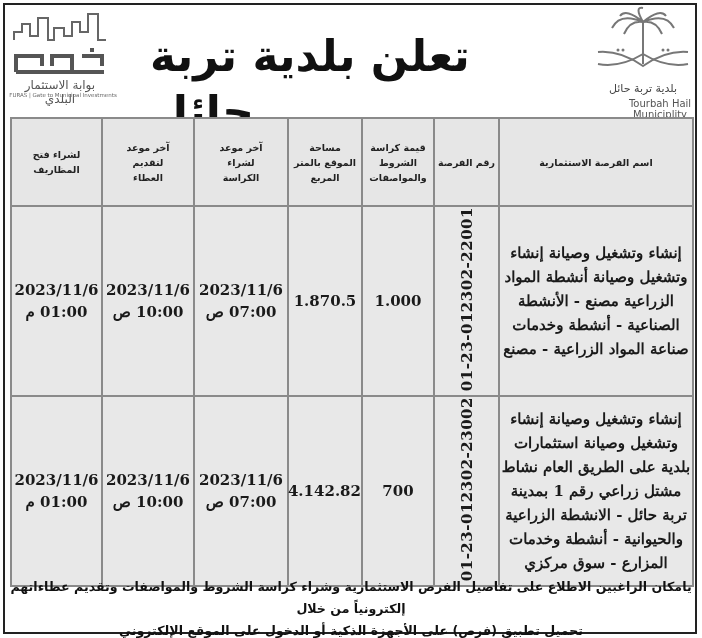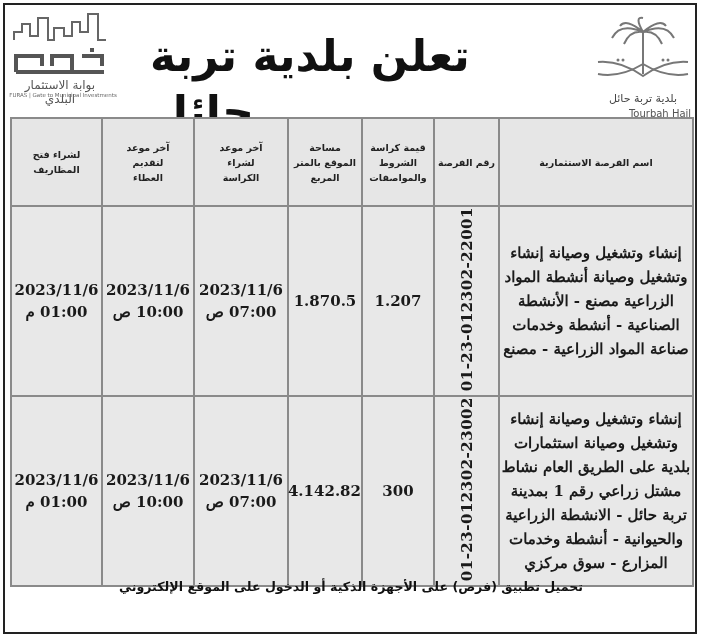--- a/index.html
+++ b/index.html
@@ -5,21 +5,21 @@
   html, body { margin:0; padding:0; }
   body { width:702px; height:638px; background:#ffffff; position:relative; overflow:hidden; font-family:"DejaVu Sans", sans-serif; color:#111; }
   .frame { position:absolute; left:3px; top:3px; width:694px; height:631px; border:2px solid #222; box-sizing:border-box; }
   .header { position:absolute; left:0; top:0; width:702px; height:112px; }
   .title { position:absolute; left:150px; top:8px; width:420px; text-align:left; font-family:"DejaVu Sans", sans-serif; font-weight:bold; font-size:44px; line-height:56px; color:#111; direction:rtl; letter-spacing:1px;margin-top:20px; }
   .subtitle { position:absolute; left:118px; top:78px; width:470px; text-align:right; direction:rtl; font-weight:bold; font-size:15.5px; color:#111; }
   .logo-left { position:absolute; left:8px; top:8px; width:108px; height:96px; }
   .logo-left .word { position:absolute; left:4px; top:38px; width:96px; height:30px; }
   .logo-left .ar { position:absolute; left:0; top:70px; width:104px; text-align:center; font-size:12px; color:#555; direction:rtl; }
   .logo-left .en { position:absolute; left:0; top:84px; width:110px; text-align:center; font-size:5.5px; color:#666; }
-  .logo-right { position:absolute; left:590px; top:6px; width:110px; height:100px;margin-top:10px; }
+  .logo-right { position:absolute; left:590px; top:6px; width:110px; height:100px; }
   .logo-right .ar { position:absolute; left:0; top:76px; width:106px; text-align:center; font-size:11px; color:#444; direction:rtl; }
   .logo-right .en { position:absolute; left:17px; top:92px; width:106px; text-align:center; font-size:10px; color:#555; }
   table.grid { position:absolute; left:10px; top:117px; width:682px; border-collapse:collapse; direction:rtl; table-layout:fixed; background:#e8e8e8; }
   table.grid th, table.grid td { border:2px solid #8a8a8a; text-align:center; vertical-align:middle; padding:0; }
   table.grid th { height:62px; font-size:9.5px; font-weight:bold; color:#222; line-height:15px; background:#e6e6e6; }
   table.grid td { font-family:"DejaVu Serif", serif; font-weight:bold; font-size:15px; color:#1a1a1a; }
   td.name { font-family:"DejaVu Sans", sans-serif; font-size:14px; line-height:24px; text-align:center; padding:2px 6px; direction:rtl; font-weight:bold; }
   td.opp { position:relative; }
   .vert { display:inline-block; writing-mode:vertical-rl; transform:rotate(180deg); font-family:"DejaVu Serif", serif; font-size:15px; font-weight:bold; letter-spacing:0.5px; }
   .dt { line-height:22px; }
@@ -80,54 +80,55 @@
       <th style="padding:12px 4px">مساحة الموقع بالمتر المربع</th>
       <th style="padding:0 24px">آخر موعد لشراء الكراسة</th>
       <th style="padding:11px 14px">آخر موعد لتقديم العطاء</th>
       <th>لشراء فتح المظاريف</th>
     </tr>
   </thead>
   <tbody>
     <tr style="height:176px">
       <td class="name">إنشاء وتشغيل وصيانة إنشاء وتشغيل وصيانة أنشطة المواد الزراعية مصنع - الأنشطة الصناعية - أنشطة وخدمات صناعة المواد الزراعية - مصنع</td>
       <td class="opp"><span class="vert">01-23-012302-22001</span></td>
-      <td>1.207</td>
+      <td>1.000</td>
       <td>1.870.5</td>
       <td class="dt">
           <div>2023/11/6</div>
           <div>07:00 ص</div>
         </td>
       <td class="dt">
           <div>2023/11/6</div>
           <div>10:00 ص</div>
         </td>
       <td class="dt">
           <div>2023/11/6</div>
           <div>01:00 م</div>
         </td>
     </tr>
     <tr style="height:187px">
       <td class="name">إنشاء وتشغيل وصيانة إنشاء وتشغيل وصيانة استثمارات بلدية على الطريق العام نشاط مشتل زراعي رقم 1 بمدينة تربة حائل - الانشطة الزراعية والحيوانية - أنشطة وخدمات المزارع - سوق مركزي</td>
       <td class="opp"><span class="vert">01-23-012302-23002</span></td>
-      <td>300</td>
+      <td>700</td>
       <td>4.142.82</td>
       <td class="dt">
           <div>2023/11/6</div>
           <div>07:00 ص</div>
         </td>
       <td class="dt">
           <div>2023/11/6</div>
           <div>10:00 ص</div>
         </td>
       <td class="dt">
           <div>2023/11/6</div>
           <div>01:00 م</div>
         </td>
     </tr>
   </tbody>
 </table>
 
 <div class="footer">
+  <div>يامكان الراغبين الاطلاع على تفاصيل الفرص الاستثمارية وشراء كراسة الشروط والمواصفات وتقديم عطاءاتهم إلكترونياً من خلال</div>
   <div>
     <span>تحميل تطبيق (فرص) على الأجهزة الذكية أو الدخول على الموقع الإلكتروني</span>
     
   </div>
 </div>
 
 </body></html>

